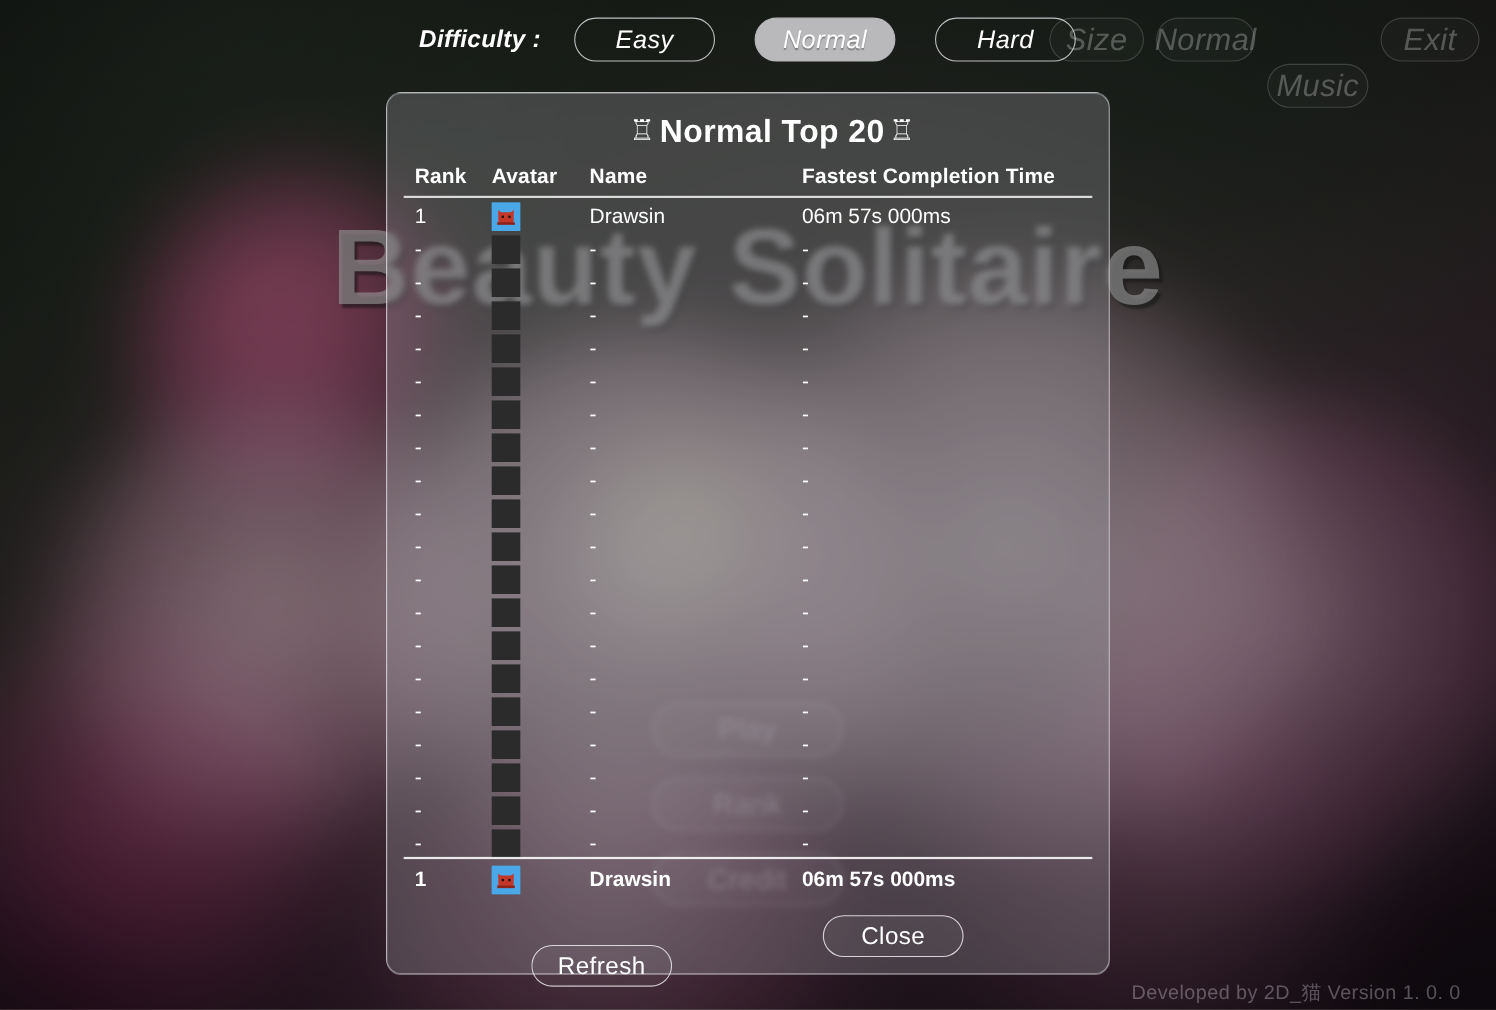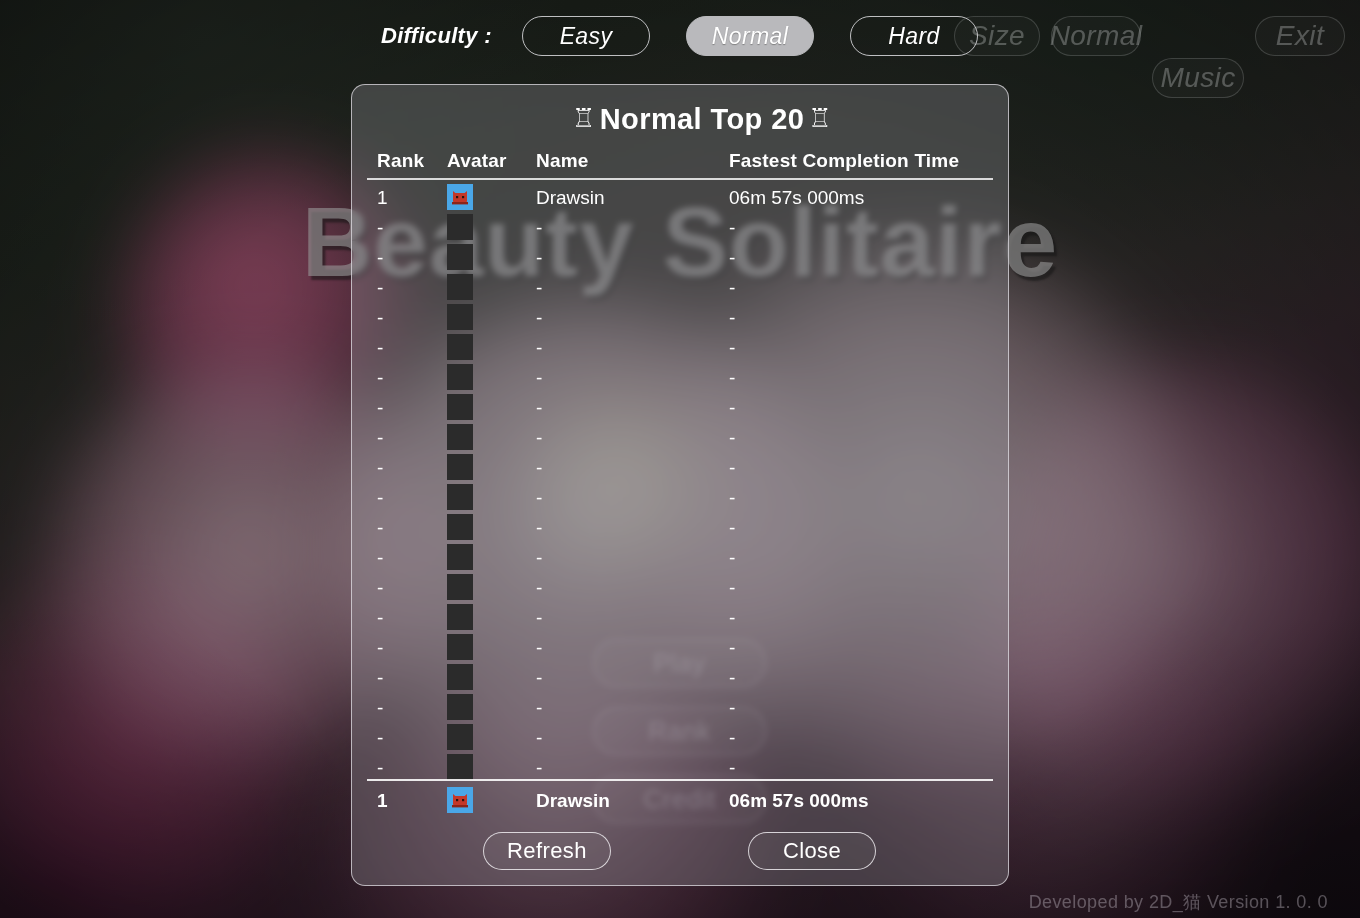--- a/index.html
+++ b/index.html
@@ -305,21 +305,21 @@
     border: 1.6px solid rgba(238,236,240,0.85);
     background: rgba(255,255,255,0.045);
     color: #ffffff;
     font-size: 22px;
     display: flex;
     align-items: center;
     justify-content: center;
     letter-spacing: 0.4px;
     cursor: pointer;
   }
-  .btn-refresh { left: 483px; width: 128px; }
+  .btn-refresh { left: 483px; width: 128px; margin-top: 27px; }
   .btn-close   { left: 748px; width: 128px; }
 
   
   .footer-credit {
     position: absolute;
     right: 32px;
     bottom: 4px;
     color: rgba(198,190,200,0.40);
     font-size: 18px;
     letter-spacing: 0.4px;

